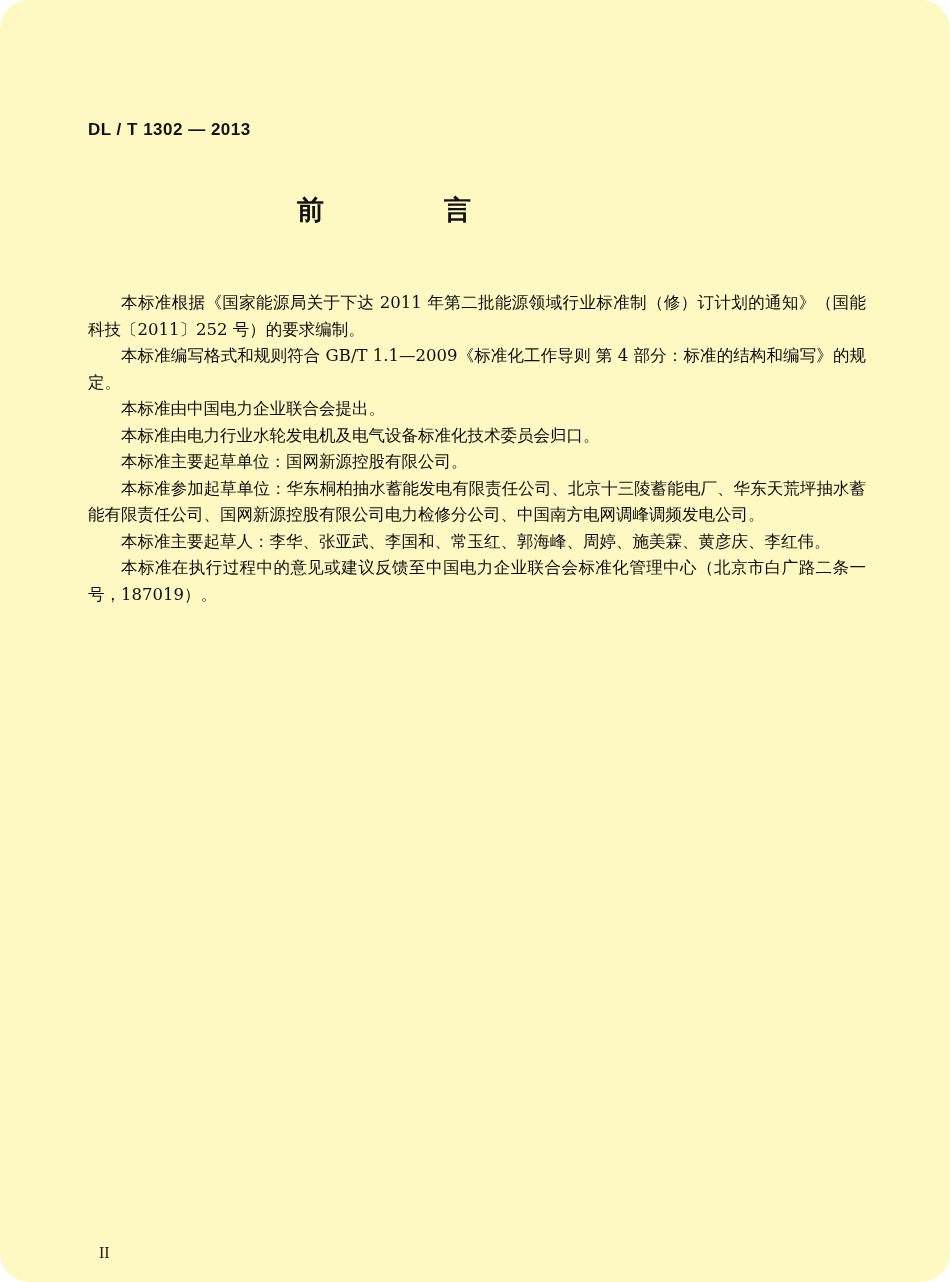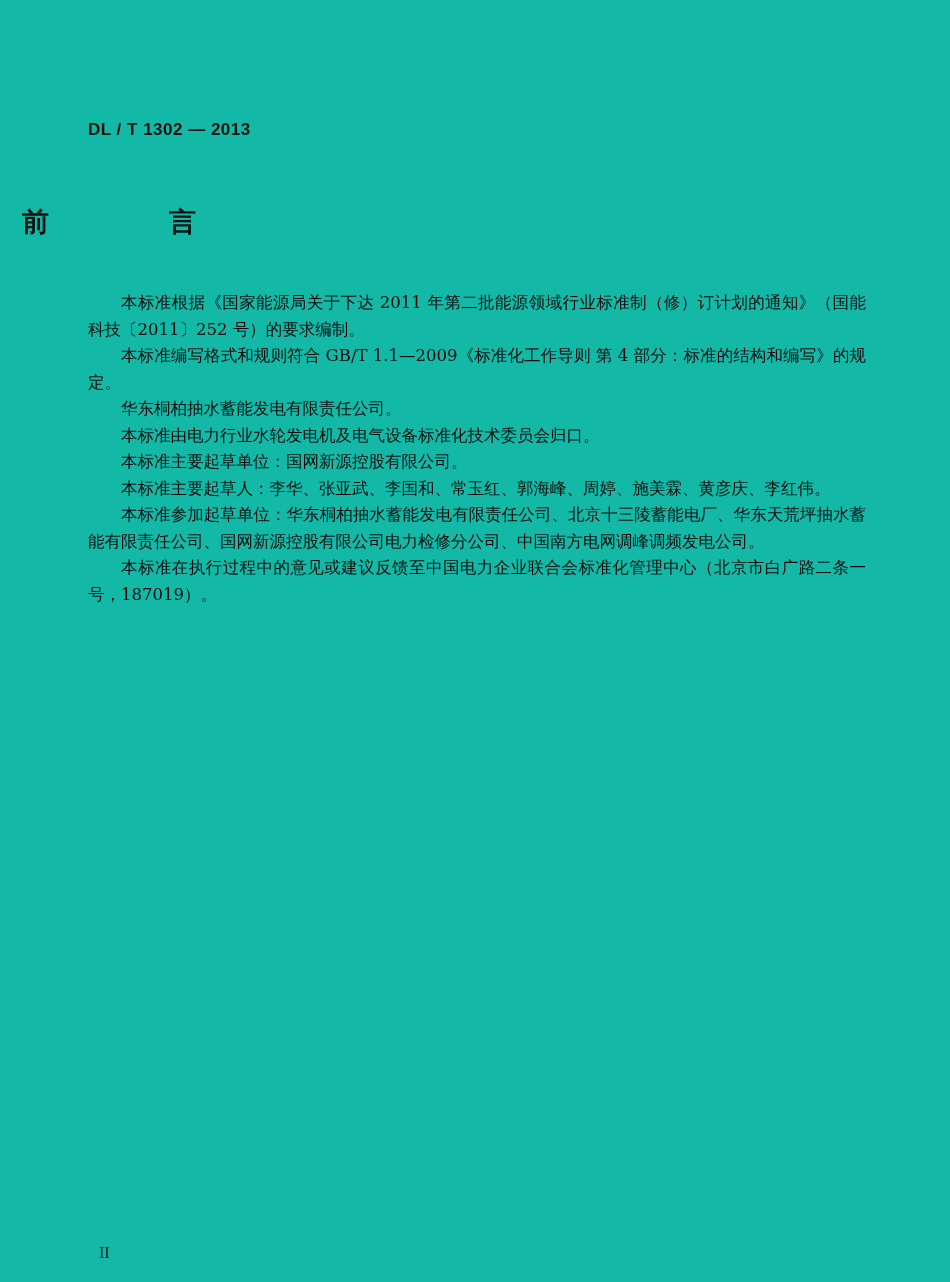--- a/index.html
+++ b/index.html
@@ -14,38 +14,40 @@
     font-family: "Liberation Serif", "DejaVu Serif", serif;
     color: #000000;
     overflow: hidden;
   }
   .page {
     position: absolute;
     left: 0;
     top: 0;
     width: 950px;
     height: 1282px;
-    background: #14b8a6;
+    background: #fef9c3;
+    border-radius: 29px;
   }
   .header-code {
     position: absolute;
     left: 88px;
     top: 120px;
     font-family: "Liberation Sans", "DejaVu Sans", sans-serif;
     font-weight: bold;
     font-size: 17px;
     letter-spacing: 0.5px;
     color: #111111;
     white-space: nowrap;
   }
   .title {
     position: absolute;
     left: 0;
-    top: 204px;
+    top: 192px;
     width: 768px;
+    text-align: center;
     font-family: "DejaVu Serif", "Liberation Serif", serif;
     font-weight: bold;
     font-size: 27px;
     letter-spacing: 22px;
     text-indent: 22px;
     color: #111111;
   }
   .body-text {
     position: absolute;
     left: 88px;
@@ -78,23 +80,23 @@
 
 <div class="page">
 
   <div class="header-code">DL / T 1302 — 2013</div>
 
   <div class="title">前　　言</div>
 
   <div class="body-text">
     <p>本标准根据《国家能源局关于下达 2011 年第二批能源领域行业标准制（修）订计划的通知》（国能科技〔2011〕252 号）的要求编制。</p>
     <p>本标准编写格式和规则符合 GB/T 1.1—2009《标准化工作导则 第 4 部分：标准的结构和编写》的规定。</p>
-    <p>华东桐柏抽水蓄能发电有限责任公司。</p>
+    <p>本标准由中国电力企业联合会提出。</p>
     <p>本标准由电力行业水轮发电机及电气设备标准化技术委员会归口。</p>
     <p>本标准主要起草单位：国网新源控股有限公司。</p>
+    <p>本标准参加起草单位：华东桐柏抽水蓄能发电有限责任公司、北京十三陵蓄能电厂、华东天荒坪抽水蓄能有限责任公司、国网新源控股有限公司电力检修分公司、中国南方电网调峰调频发电公司。</p>
     <p>本标准主要起草人：李华、张亚武、李国和、常玉红、郭海峰、周婷、施美霖、黄彦庆、李红伟。</p>
-    <p>本标准参加起草单位：华东桐柏抽水蓄能发电有限责任公司、北京十三陵蓄能电厂、华东天荒坪抽水蓄能有限责任公司、国网新源控股有限公司电力检修分公司、中国南方电网调峰调频发电公司。</p>
     <p>本标准在执行过程中的意见或建议反馈至中国电力企业联合会标准化管理中心（北京市白广路二条一号，187019）。</p>
   </div>
 
   <div class="footer-page">II</div>
 
 </div>
 
 </body></html>

